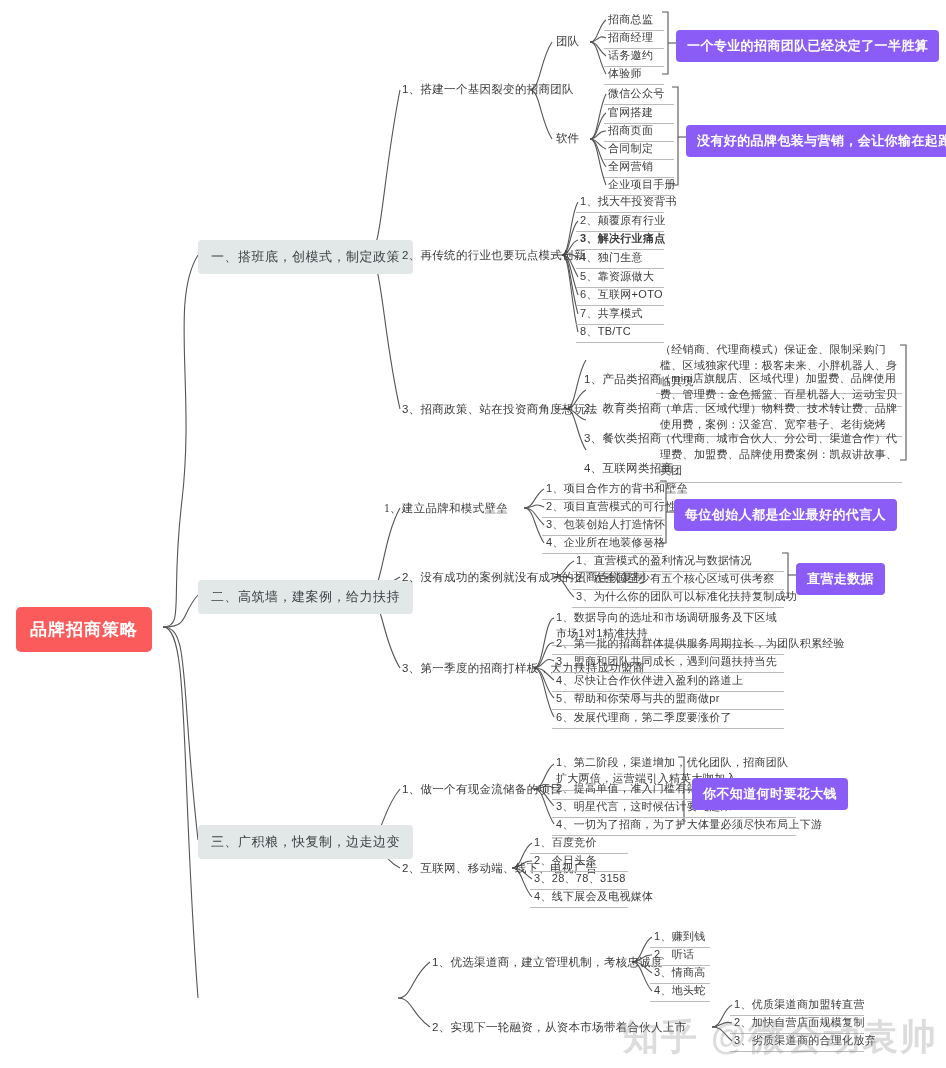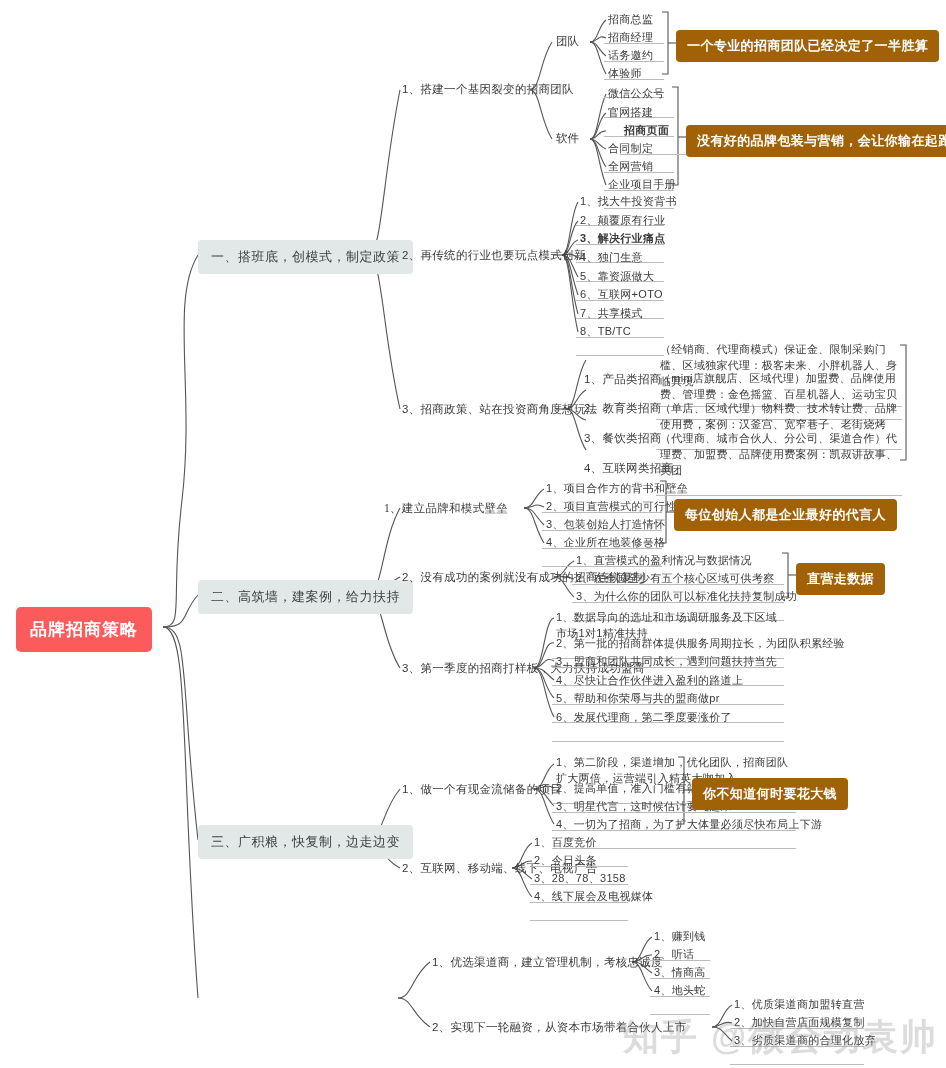--- a/index.html
+++ b/index.html
@@ -36,30 +36,30 @@
     letter-spacing: .5px;
   }
 
   
   .l2 { font-size: 11.5px; color: #3a3a3a; letter-spacing: .3px; }
 
   
   .leaf {
     font-size: 11px; color: #3a3a3a; letter-spacing: .3px;
     border-bottom: 1px solid #b9bcbd;
-    padding: 2px 4px 16px 4px;
+    padding: 2px 4px 3px 4px;
   }
   .leaf.wrap { white-space: normal; line-height: 1.45; }
 
   
   .grp { font-size: 11.5px; color: #3a3a3a; }
 
   
   .callout {
-    background: #a16207;
+    background: #8b5cf6;
     color: #ffffff;
     font-weight: bold;
     font-size: 13px;
     border-radius: 4px;
     padding: 7px 11px;
     letter-spacing: .4px;
   }
 
   .watermark {
     position: absolute;
@@ -187,21 +187,21 @@
   <div class="node grp" style="left:556px; top:34px;">团队</div>
   <div class="node leaf" style="left:604px; top:10px; width:60px;">招商总监</div>
   <div class="node leaf" style="left:604px; top:28px; width:60px;">招商经理</div>
   <div class="node leaf" style="left:604px; top:46px; width:60px;">话务邀约</div>
   <div class="node leaf" style="left:604px; top:64px; width:60px;">体验师</div>
   <div class="node callout" style="left:676px; top:30px;">一个专业的招商团队已经决定了一半胜算</div>
 
   <div class="node grp" style="left:556px; top:131px;">软件</div>
   <div class="node leaf" style="left:604px; top:84px; width:70px;">微信公众号</div>
   <div class="node leaf" style="left:604px; top:103px; width:70px;">官网搭建</div>
-  <div class="node leaf" style="left:620px; top:121px; width:70px;font-weight:bold;">招商页面</div>
+  <div class="node leaf" style="left:604px; top:121px; width:70px;">招商页面</div>
   <div class="node leaf" style="left:604px; top:139px; width:70px;">合同制定</div>
   <div class="node leaf" style="left:604px; top:157px; width:70px;">全网营销</div>
   <div class="node leaf" style="left:604px; top:175px; width:70px;">企业项目手册</div>
   <div class="node callout" style="left:686px; top:125px;">没有好的品牌包装与营销，会让你输在起跑线上</div>
 
   <div class="node l2" style="left:402px; top:248px;">2、再传统的行业也要玩点模式创新</div>
   <div class="node leaf" style="left:576px; top:192px; width:88px;">1、找大牛投资背书</div>
   <div class="node leaf" style="left:576px; top:211px; width:88px;">2、颠覆原有行业</div>
   <div class="node leaf" style="left:576px; top:229px; width:88px;font-weight:bold;">3、解决行业痛点</div>
   <div class="node leaf" style="left:576px; top:248px; width:88px;">4、独门生意</div>

